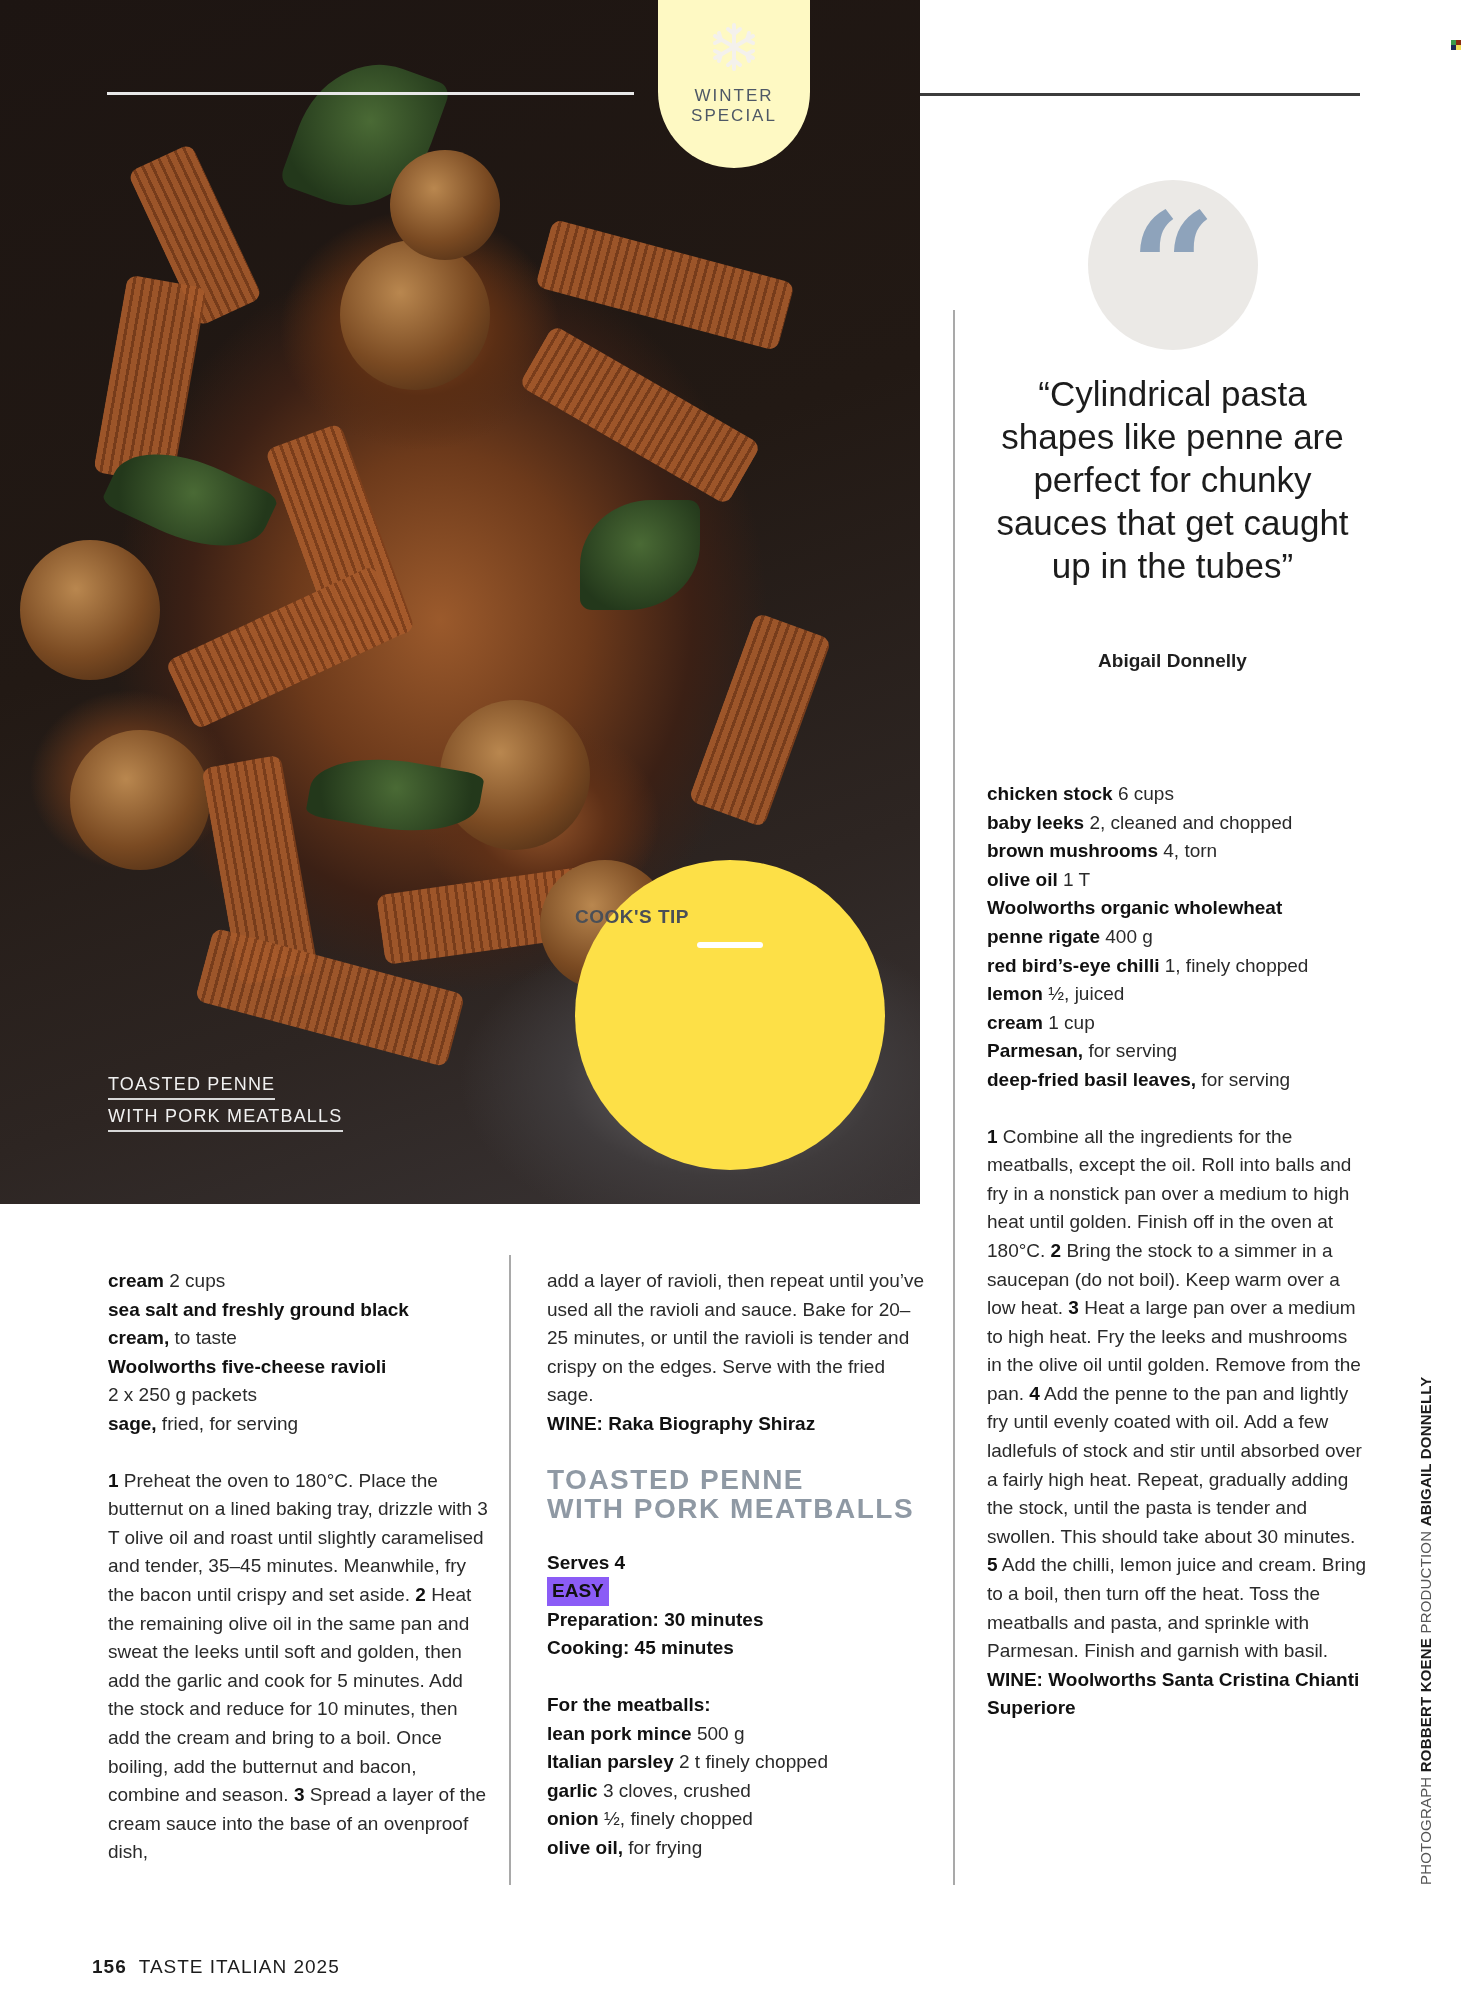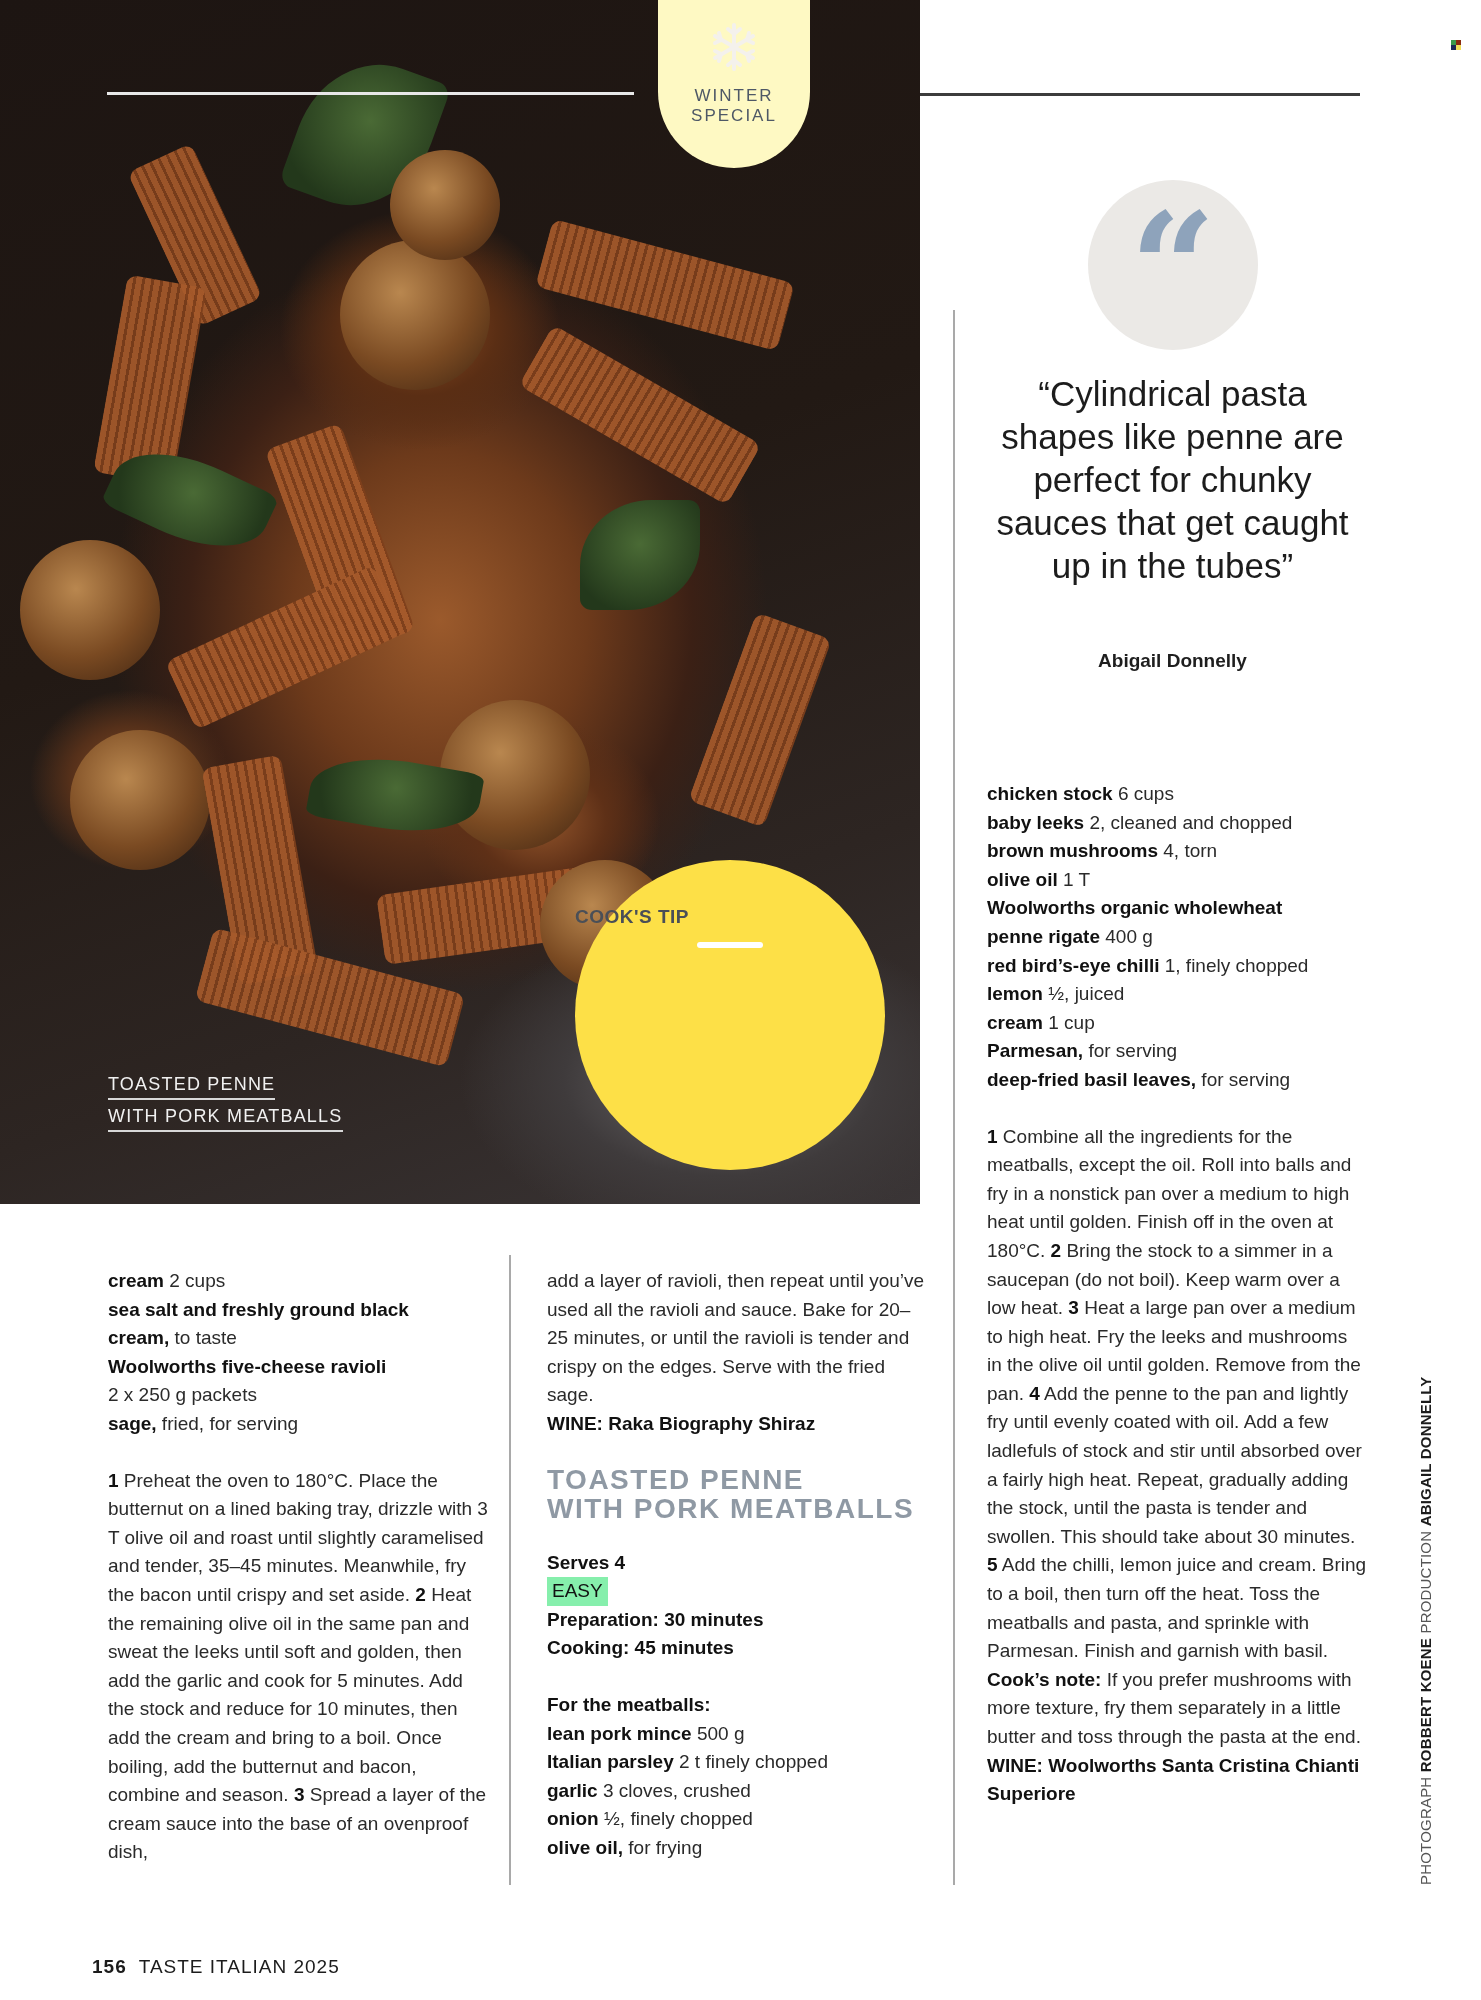--- a/index.html
+++ b/index.html
@@ -58,21 +58,21 @@
   .col { font-size: 19px; line-height: 28.6px; color: #2a2a2a; }
   .col b { color: #111; font-weight: 700; }
   .ing-line { display: block; white-space: nowrap; }
   .para { margin: 0; }
   .col-1 { left: 108px; top: 1267px; width: 380px; }
   .col-2 { left: 547px; top: 1267px; width: 380px; }
   .col-3 { left: 987px; top: 780px; width: 380px; }
   .vrule-2 { left: 509px; top: 1255px; width: 2px; height: 630px; background: #a9a9a9; }
 
   .recipe-title { display: block; font-size: 28px; line-height: 29px; font-weight: 700; color: #8f99a4; letter-spacing: 1.5px; margin: 26px 0 26px; }
-  .easy { display: inline-block; background: #86efac; padding: 0 5px; font-weight: 400; color: #111; }
+  .easy { display: inline-block; background: #8b5cf6; padding: 0 5px; font-weight: 700; color: #111; }
   .gap { height: 28px; }
 
   .footer { left: 92px; top: 1912px; font-size: 19px; letter-spacing: 1px; color: #1c1c1c; margin-top: 44px; }
   .footer .num { font-weight: 700; margin-right: 12px; }
 
   .credit { left: 1417px; top: 1885px; transform-origin: 0 0; transform: rotate(-90deg); white-space: nowrap;
     font-size: 15px; color: #555; letter-spacing: .2px; }
   .credit b { color: #1c1c1c; }
 
   .corner-icon { left: 1451px; top: 40px; width: 10px; height: 10px; }
@@ -201,23 +201,20 @@
     <span class="ing-line"><b>Parmesan,</b><span> for serving</span></span>
     <span class="ing-line"><b>deep-fried basil leaves,</b><span> for serving</span></span>
   </div>
   <div class="gap"></div>
   <p class="para">
     <b>1</b><span> Combine all the ingredients for the meatballs, except the oil. Roll into balls and fry in a nonstick pan over a medium to high heat until golden. Finish off in the oven at 180°C. </span><b>2</b><span> Bring the stock to a simmer in a saucepan (do not boil). Keep warm over a low heat. </span><b>3</b><span> Heat a large pan over a medium to high heat. Fry the leeks and mushrooms in the olive oil until golden. Remove from the pan. </span><b>4</b><span> Add the penne to the pan and lightly fry until evenly coated with oil. Add a few ladlefuls of stock and stir until absorbed over a fairly high heat. Repeat, gradually adding the stock, until the pasta is tender and swollen. This should take about 30 minutes.</span>
   </p>
   <p class="para">
     <b>5</b><span> Add the chilli, lemon juice and cream. Bring to a boil, then turn off the heat. Toss the meatballs and pasta, and sprinkle with Parmesan. Finish and garnish with basil.</span>
   </p>
-  <p class="para">
-    <b>Cook’s note:</b><span> If you prefer mushrooms with more texture, fry them separately in a little butter and toss through the pasta at the end.</span>
-  </p>
   <b style="display:block;">WINE: Woolworths Santa Cristina Chianti Superiore</b>
 </div>
 
 <div class="abs credit">
   <span>PHOTOGRAPH </span><b>ROBBERT KOENE</b><span> PRODUCTION </span><b>ABIGAIL DONNELLY</b>
 </div>
 
 <div class="abs footer">
   <span class="num">156</span><span>TASTE ITALIAN 2025</span>
 </div>

